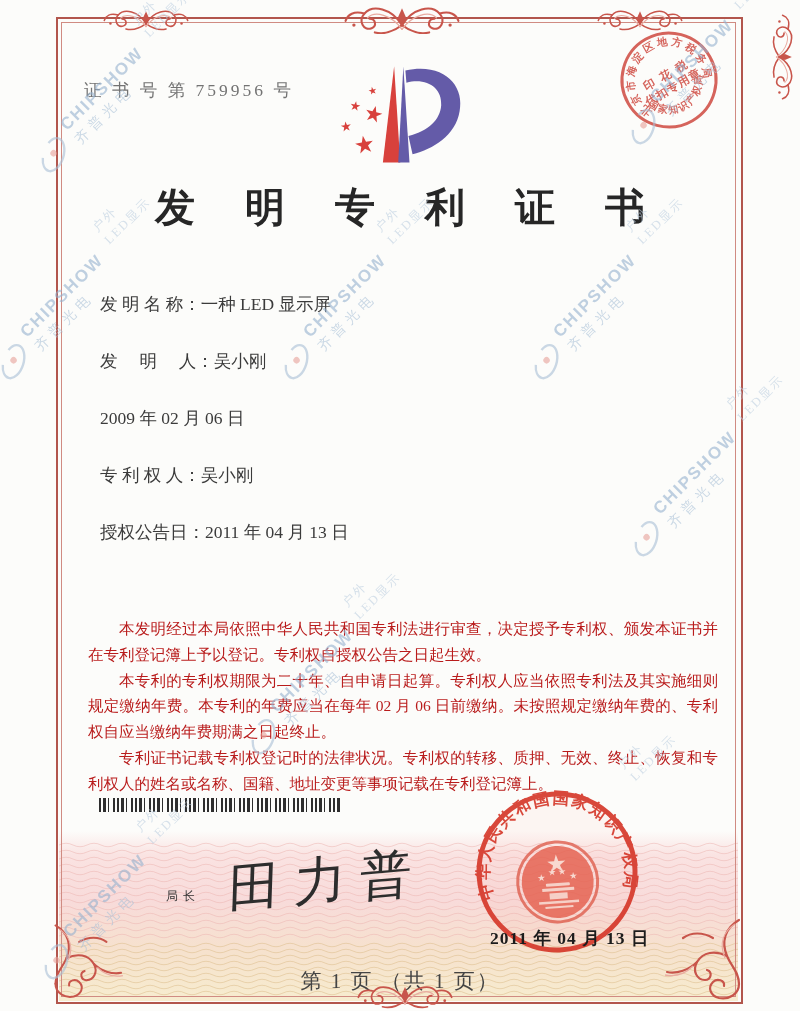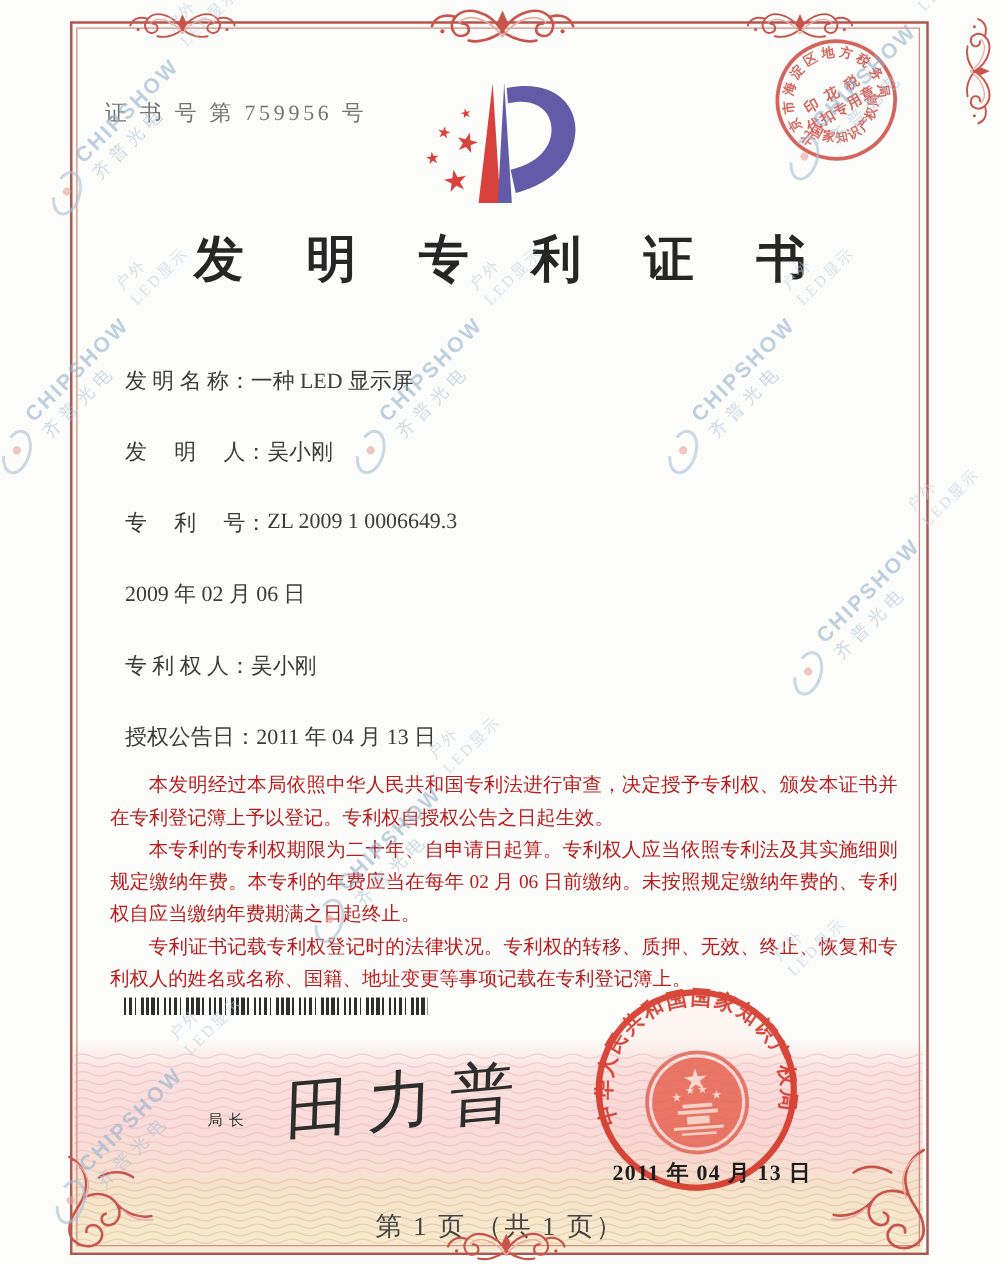--- a/index.html
+++ b/index.html
@@ -184,24 +184,20 @@
   <div class="fields">
     <div class="frow">
       <span class="flabel">发 明 名 称：</span>
       <span class="fvalue">一种 LED 显示屏</span>
     </div>
     <div class="frow">
       <span class="flabel">发　 明　 人：</span>
       <span class="fvalue">吴小刚</span>
     </div>
     <div class="frow">
-      <span class="flabel">专　 利　 号：</span>
-      <span class="fvalue">ZL 2009 1 0006649.3</span>
-    </div>
-    <div class="frow">
       <span class="fvalue">2009 年 02 月 06 日</span>
     </div>
     <div class="frow">
       <span class="flabel">专 利 权 人：</span>
       <span class="fvalue">吴小刚</span>
     </div>
     <div class="frow">
       <span class="flabel">授权公告日：</span>
       <span class="fvalue">2011 年 04 月 13 日</span>
     </div>

